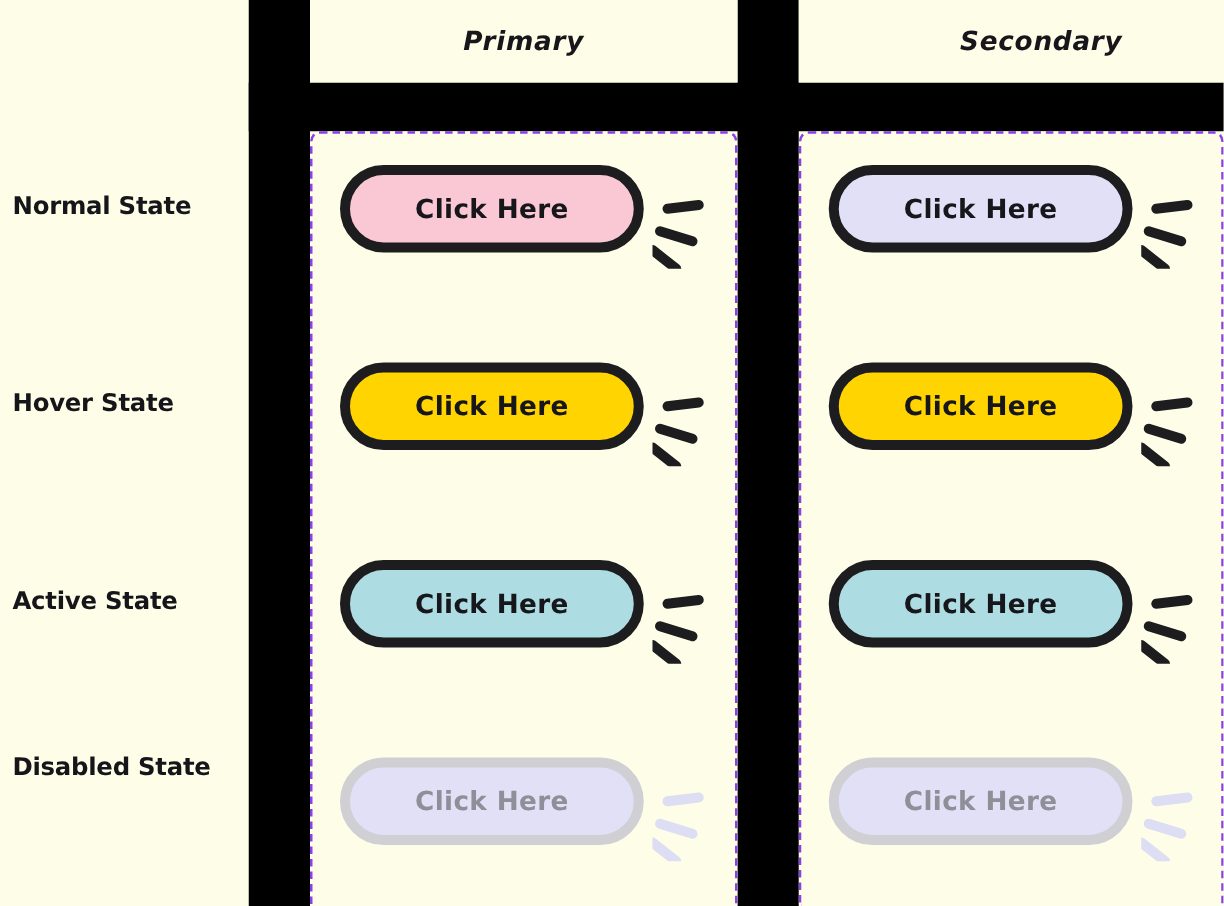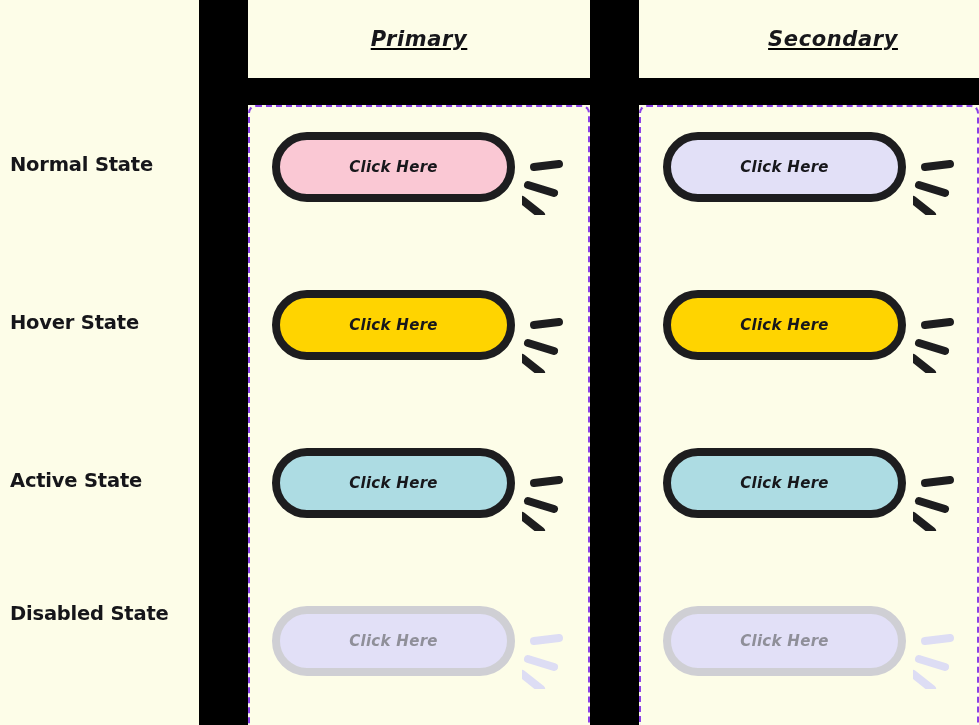--- a/index.html
+++ b/index.html
@@ -61,26 +61,25 @@
     color: #16161a;
     letter-spacing: -0.2px;
     white-space: nowrap;
     line-height: 1;
   }
 
   
   .col-header {
     position: absolute;
     top: 0;
-    height: 78px;
+    height: 66px;
     background: #fdfde8;
     display: flex;
     align-items: center;
     justify-content: center;
-    text-decoration: underline;
   }
   .col-header-text {
     font-family: "DejaVu Sans", sans-serif;
     font-size: 21px;
     font-weight: 600;
     font-style: italic;
     color: #17171b;
     letter-spacing: 0.6px;
   }
   #col-header-primary   { left: 248px; width: 342px; }
@@ -126,23 +125,22 @@
     background: #fac8d4;
     display: flex;
     align-items: center;
     justify-content: center;
     cursor: pointer;
     padding: 0;
     outline: none;
   }
   .pill-btn-label {
     font-family: "DejaVu Sans", sans-serif;
-    font-size: 15px;
+    font-size: 21px;
     font-weight: 600;
-    font-style: italic;
     color: #17171b;
     letter-spacing: 0.3px;
     white-space: nowrap;
   }
 
   
 
   
   .sparkle {
     position: absolute;

